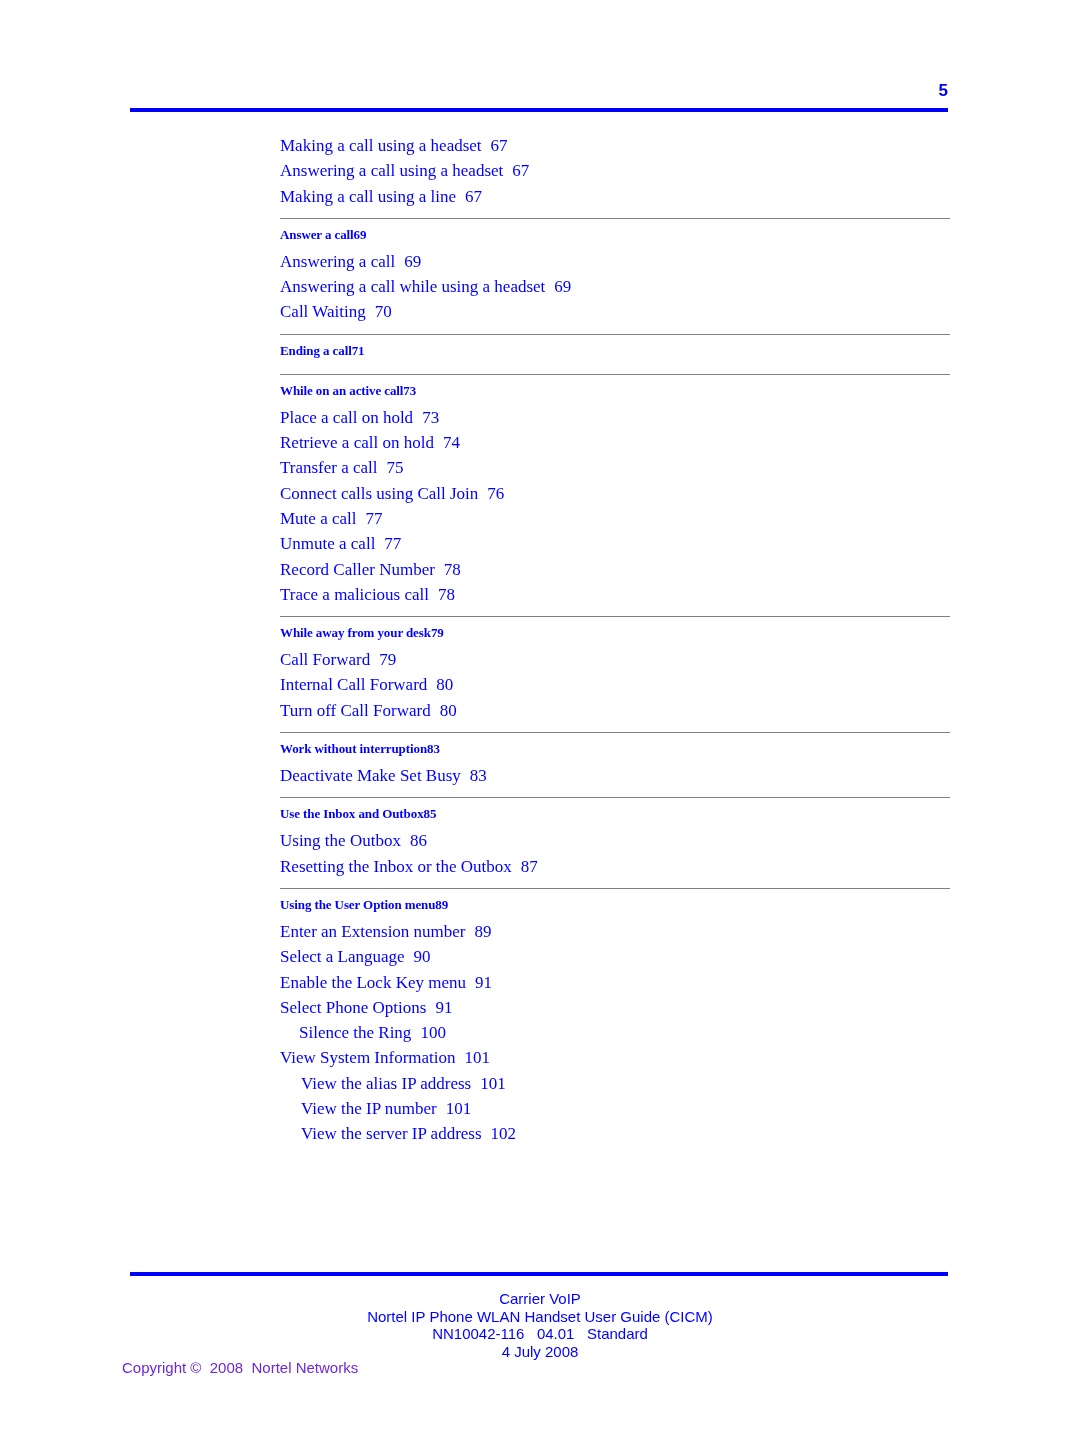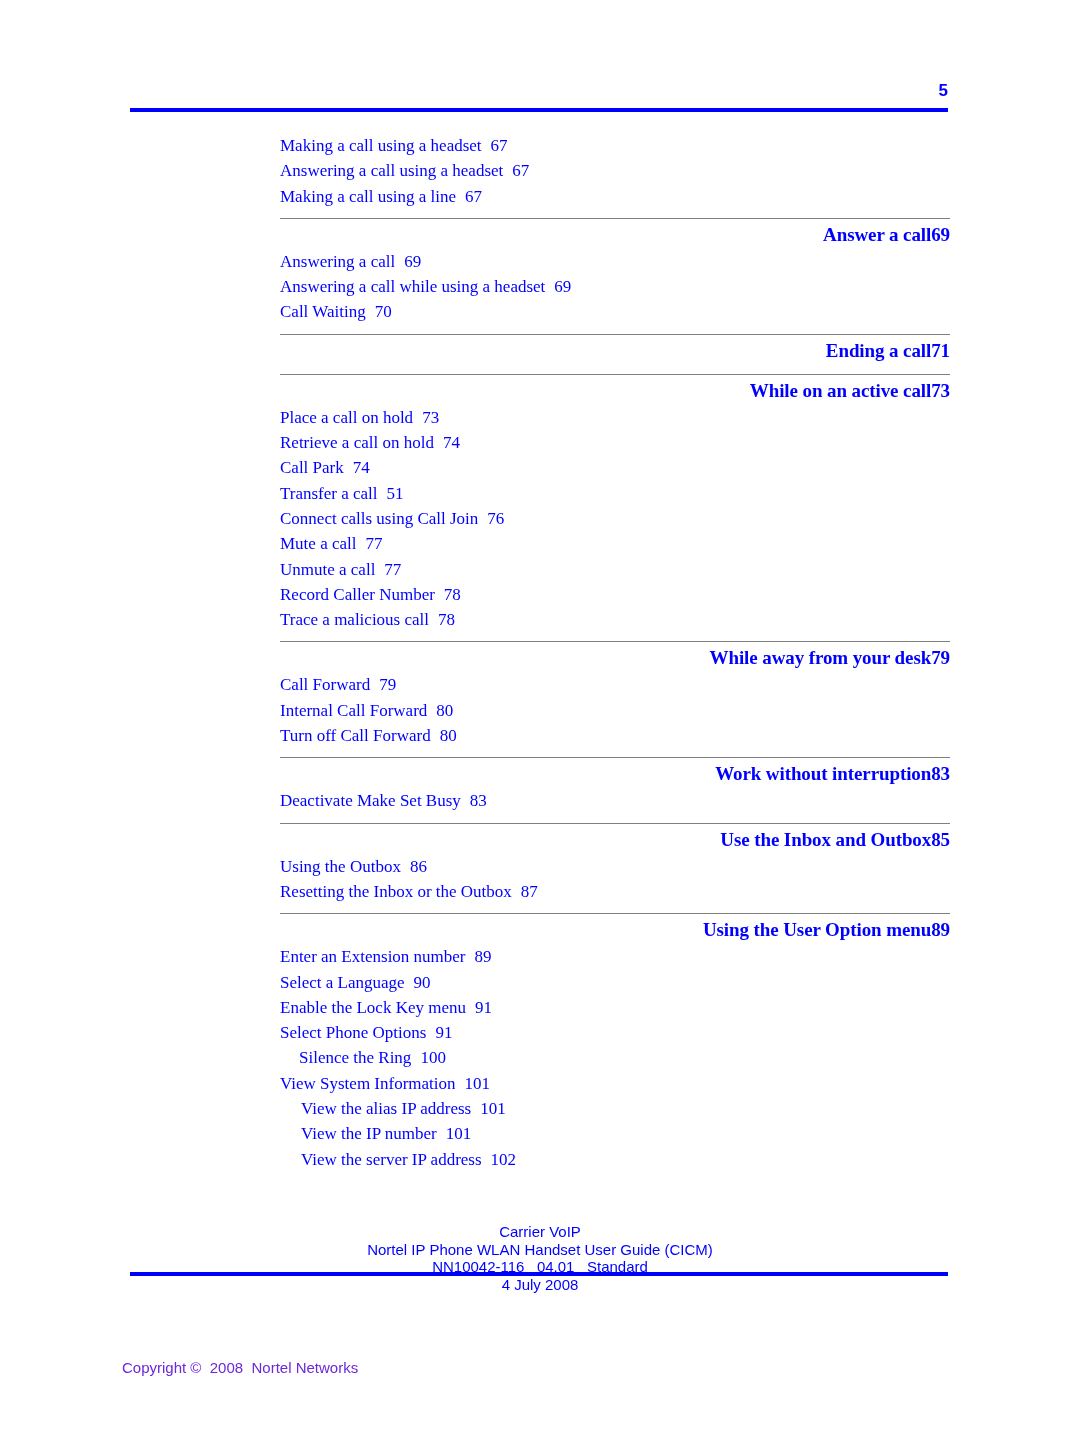--- a/index.html
+++ b/index.html
@@ -57,22 +57,22 @@
     background: #808080;
     width: 100%;
     margin: 0;
   }
 
   .block { width: 100%; font-family: Liberation Serif, serif; }
 
   .section-head {
     display: flex;
     align-items: baseline;
-    justify-content: flex-end;
-    font-size: 19px;
+    justify-content: flex-start;
+    font-size: 13px;
     font-weight: bold;
     letter-spacing: -0.1px;
     line-height: 26px;
     padding-top: 3px;
     padding-bottom: 1px;
   }
   .section-head .title { white-space: nowrap; }
   .section-head .pg { white-space: nowrap; }
 
   .entry {
@@ -84,21 +84,21 @@
   .entry .pg { margin-left: 9px; }
   .entry.lvl1 { padding-left: 0px; }
   .entry.lvl2 { padding-left: 19px; }
   .entry.lvl3 { padding-left: 21px; }
 
   .gap-before-rule { height: 9px; }
 
   
   .footer-center {
     position: absolute;
-    top: 1223px;
+    top: 1290px;
     left: 0;
     width: 1080px;
     text-align: center;
     font-size: 15px;
     line-height: 17.5px;
     color: #0000ff;
   }
   .footer-center .line { white-space: pre; }
   .copyright {
     position: absolute;
@@ -145,22 +145,21 @@
         <div class="gap-before-rule"></div>
       </div>
       <div class="rule-gray"></div>
       <div class="block">
         <div class="section-head">
           <span class="title">While on an active call</span>
           <span class="pg">73</span>
         </div>
         <div class="entry lvl1"><span>Place a call on hold</span><span class="pg">73</span></div>
         <div class="entry lvl1"><span>Retrieve a call on hold</span><span class="pg">74</span></div>
-        <div class="entry lvl1"><span>Call Park</span><span class="pg">74</span></div>
-        <div class="entry lvl1"><span>Transfer a call</span><span class="pg">51</span></div>
+        <div class="entry lvl1"><span>Transfer a call</span><span class="pg">75</span></div>
         <div class="entry lvl1"><span>Connect calls using Call Join</span><span class="pg">76</span></div>
         <div class="entry lvl1"><span>Mute a call</span><span class="pg">77</span></div>
         <div class="entry lvl1"><span>Unmute a call</span><span class="pg">77</span></div>
         <div class="entry lvl1"><span>Record Caller Number</span><span class="pg">78</span></div>
         <div class="entry lvl1"><span>Trace a malicious call</span><span class="pg">78</span></div>
         <div class="gap-before-rule"></div>
       </div>
       <div class="rule-gray"></div>
       <div class="block">
         <div class="section-head">

